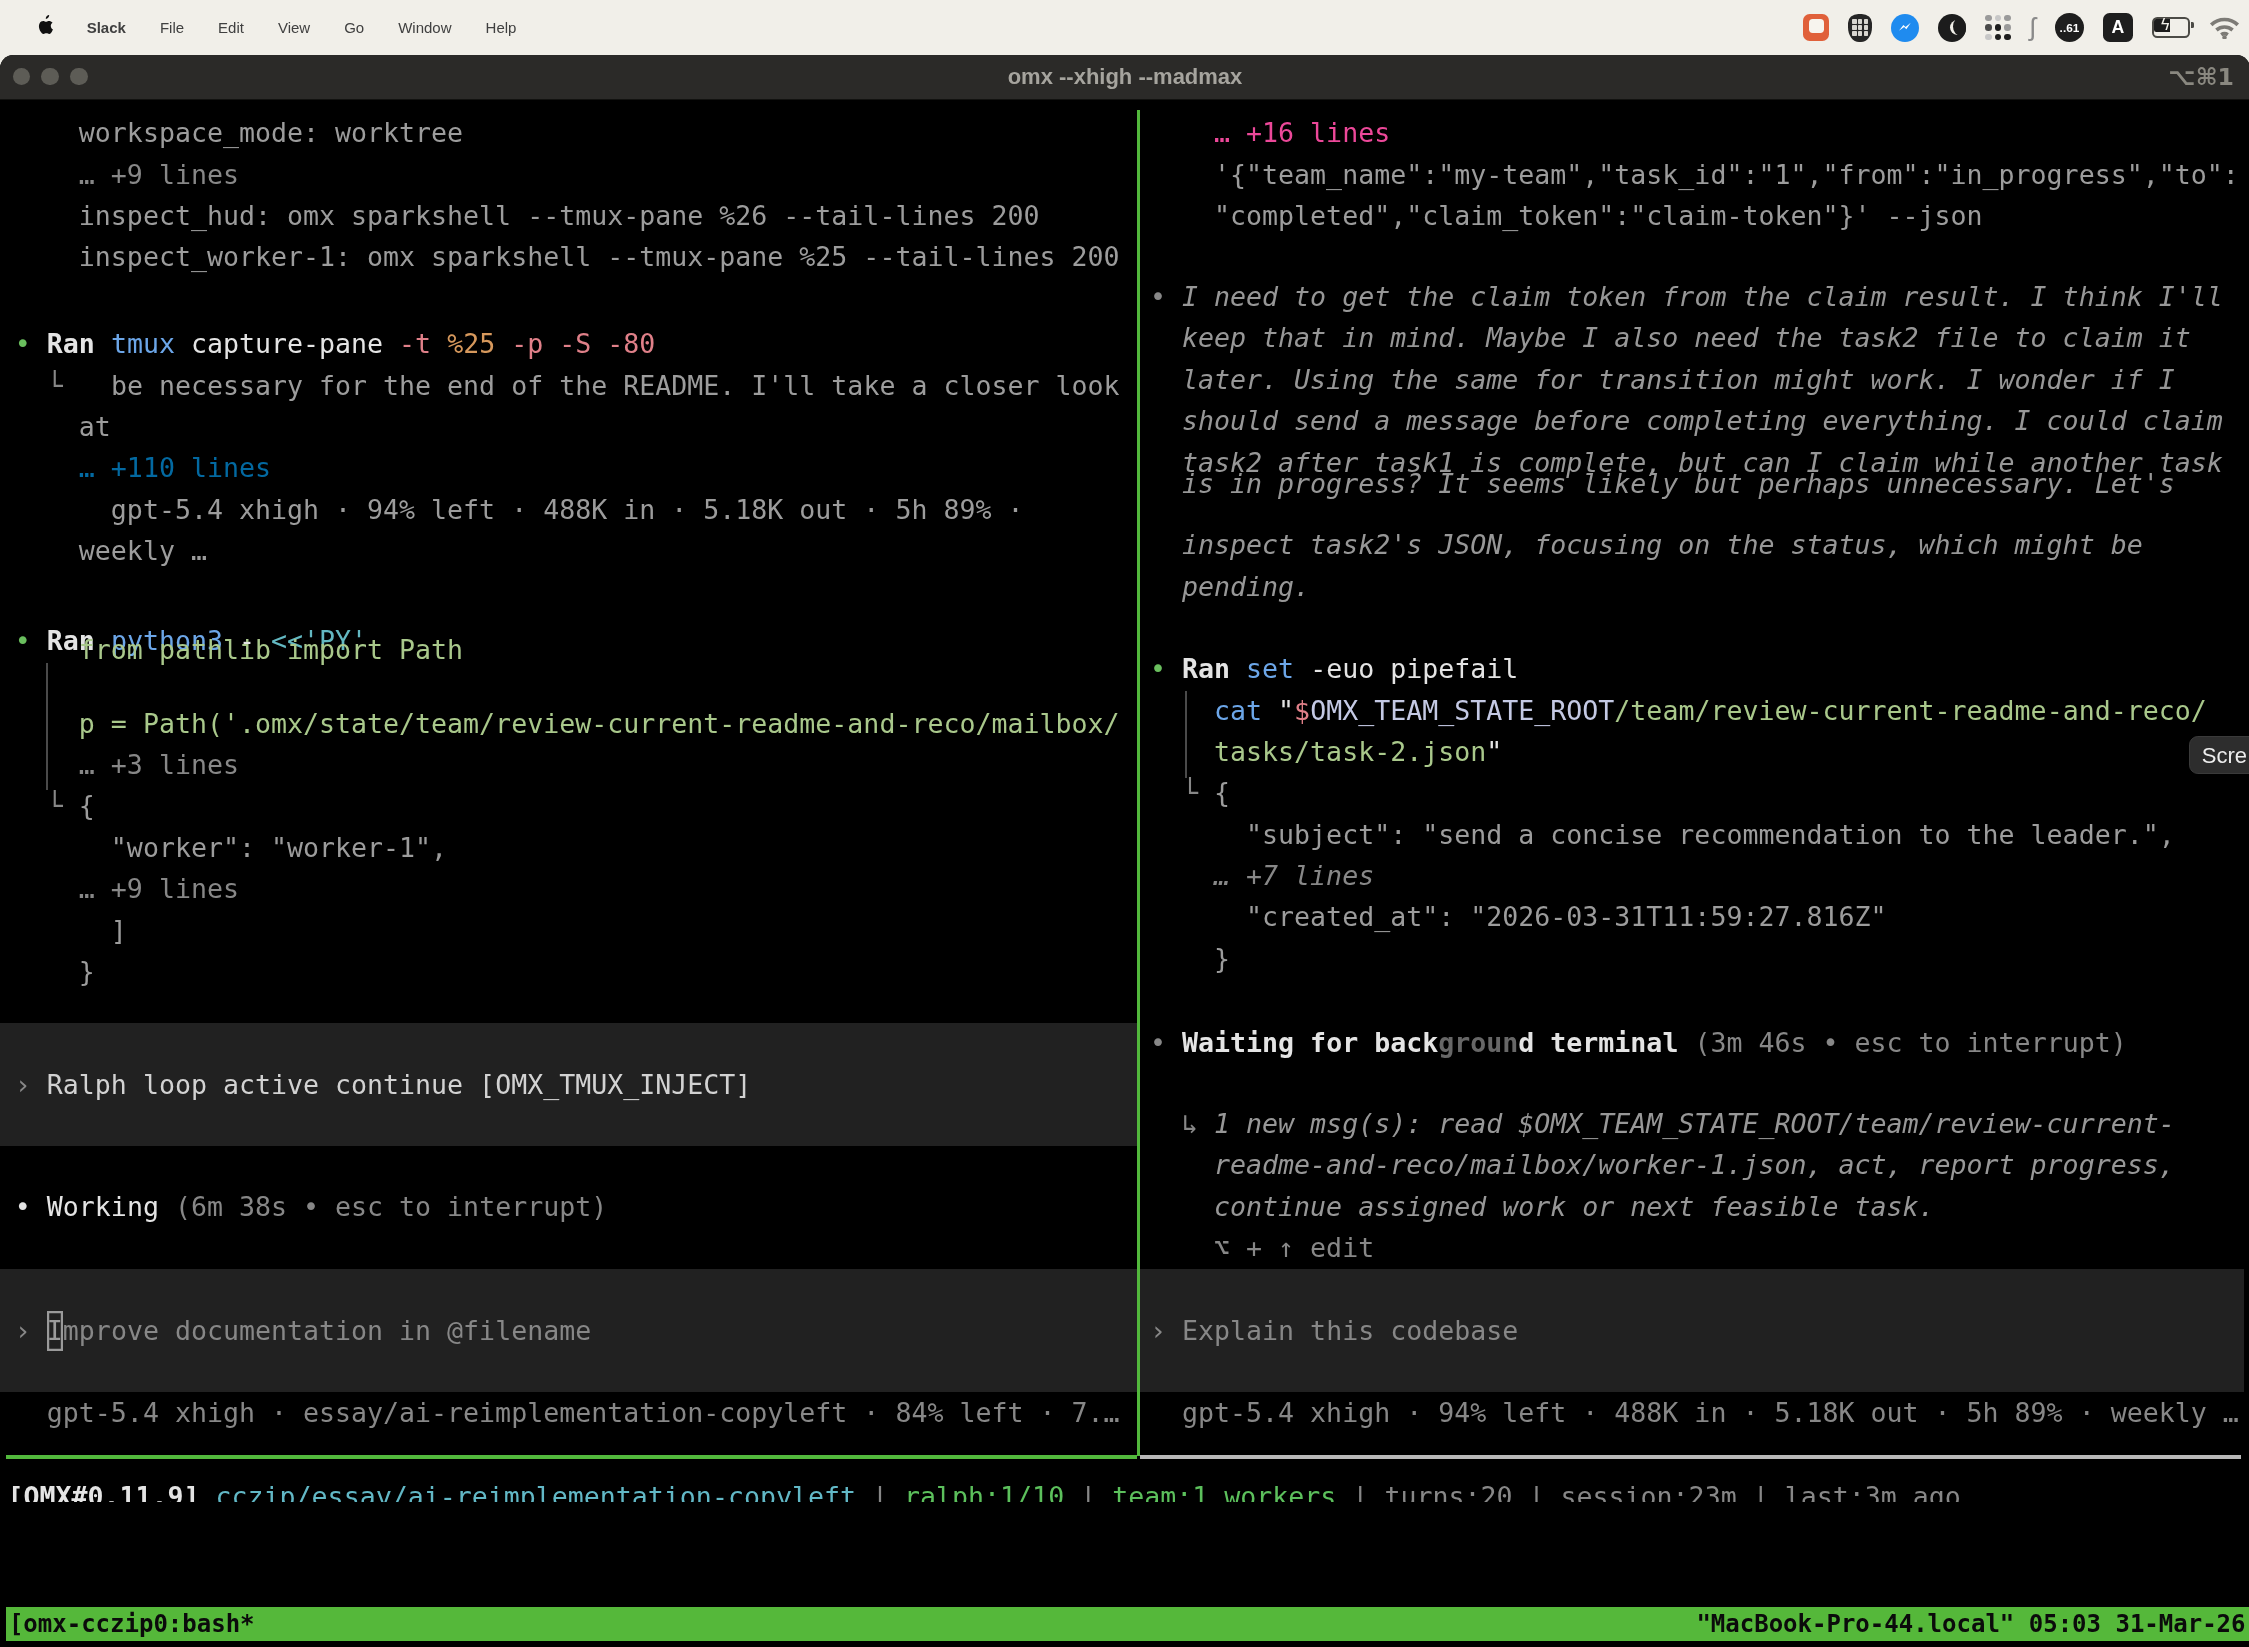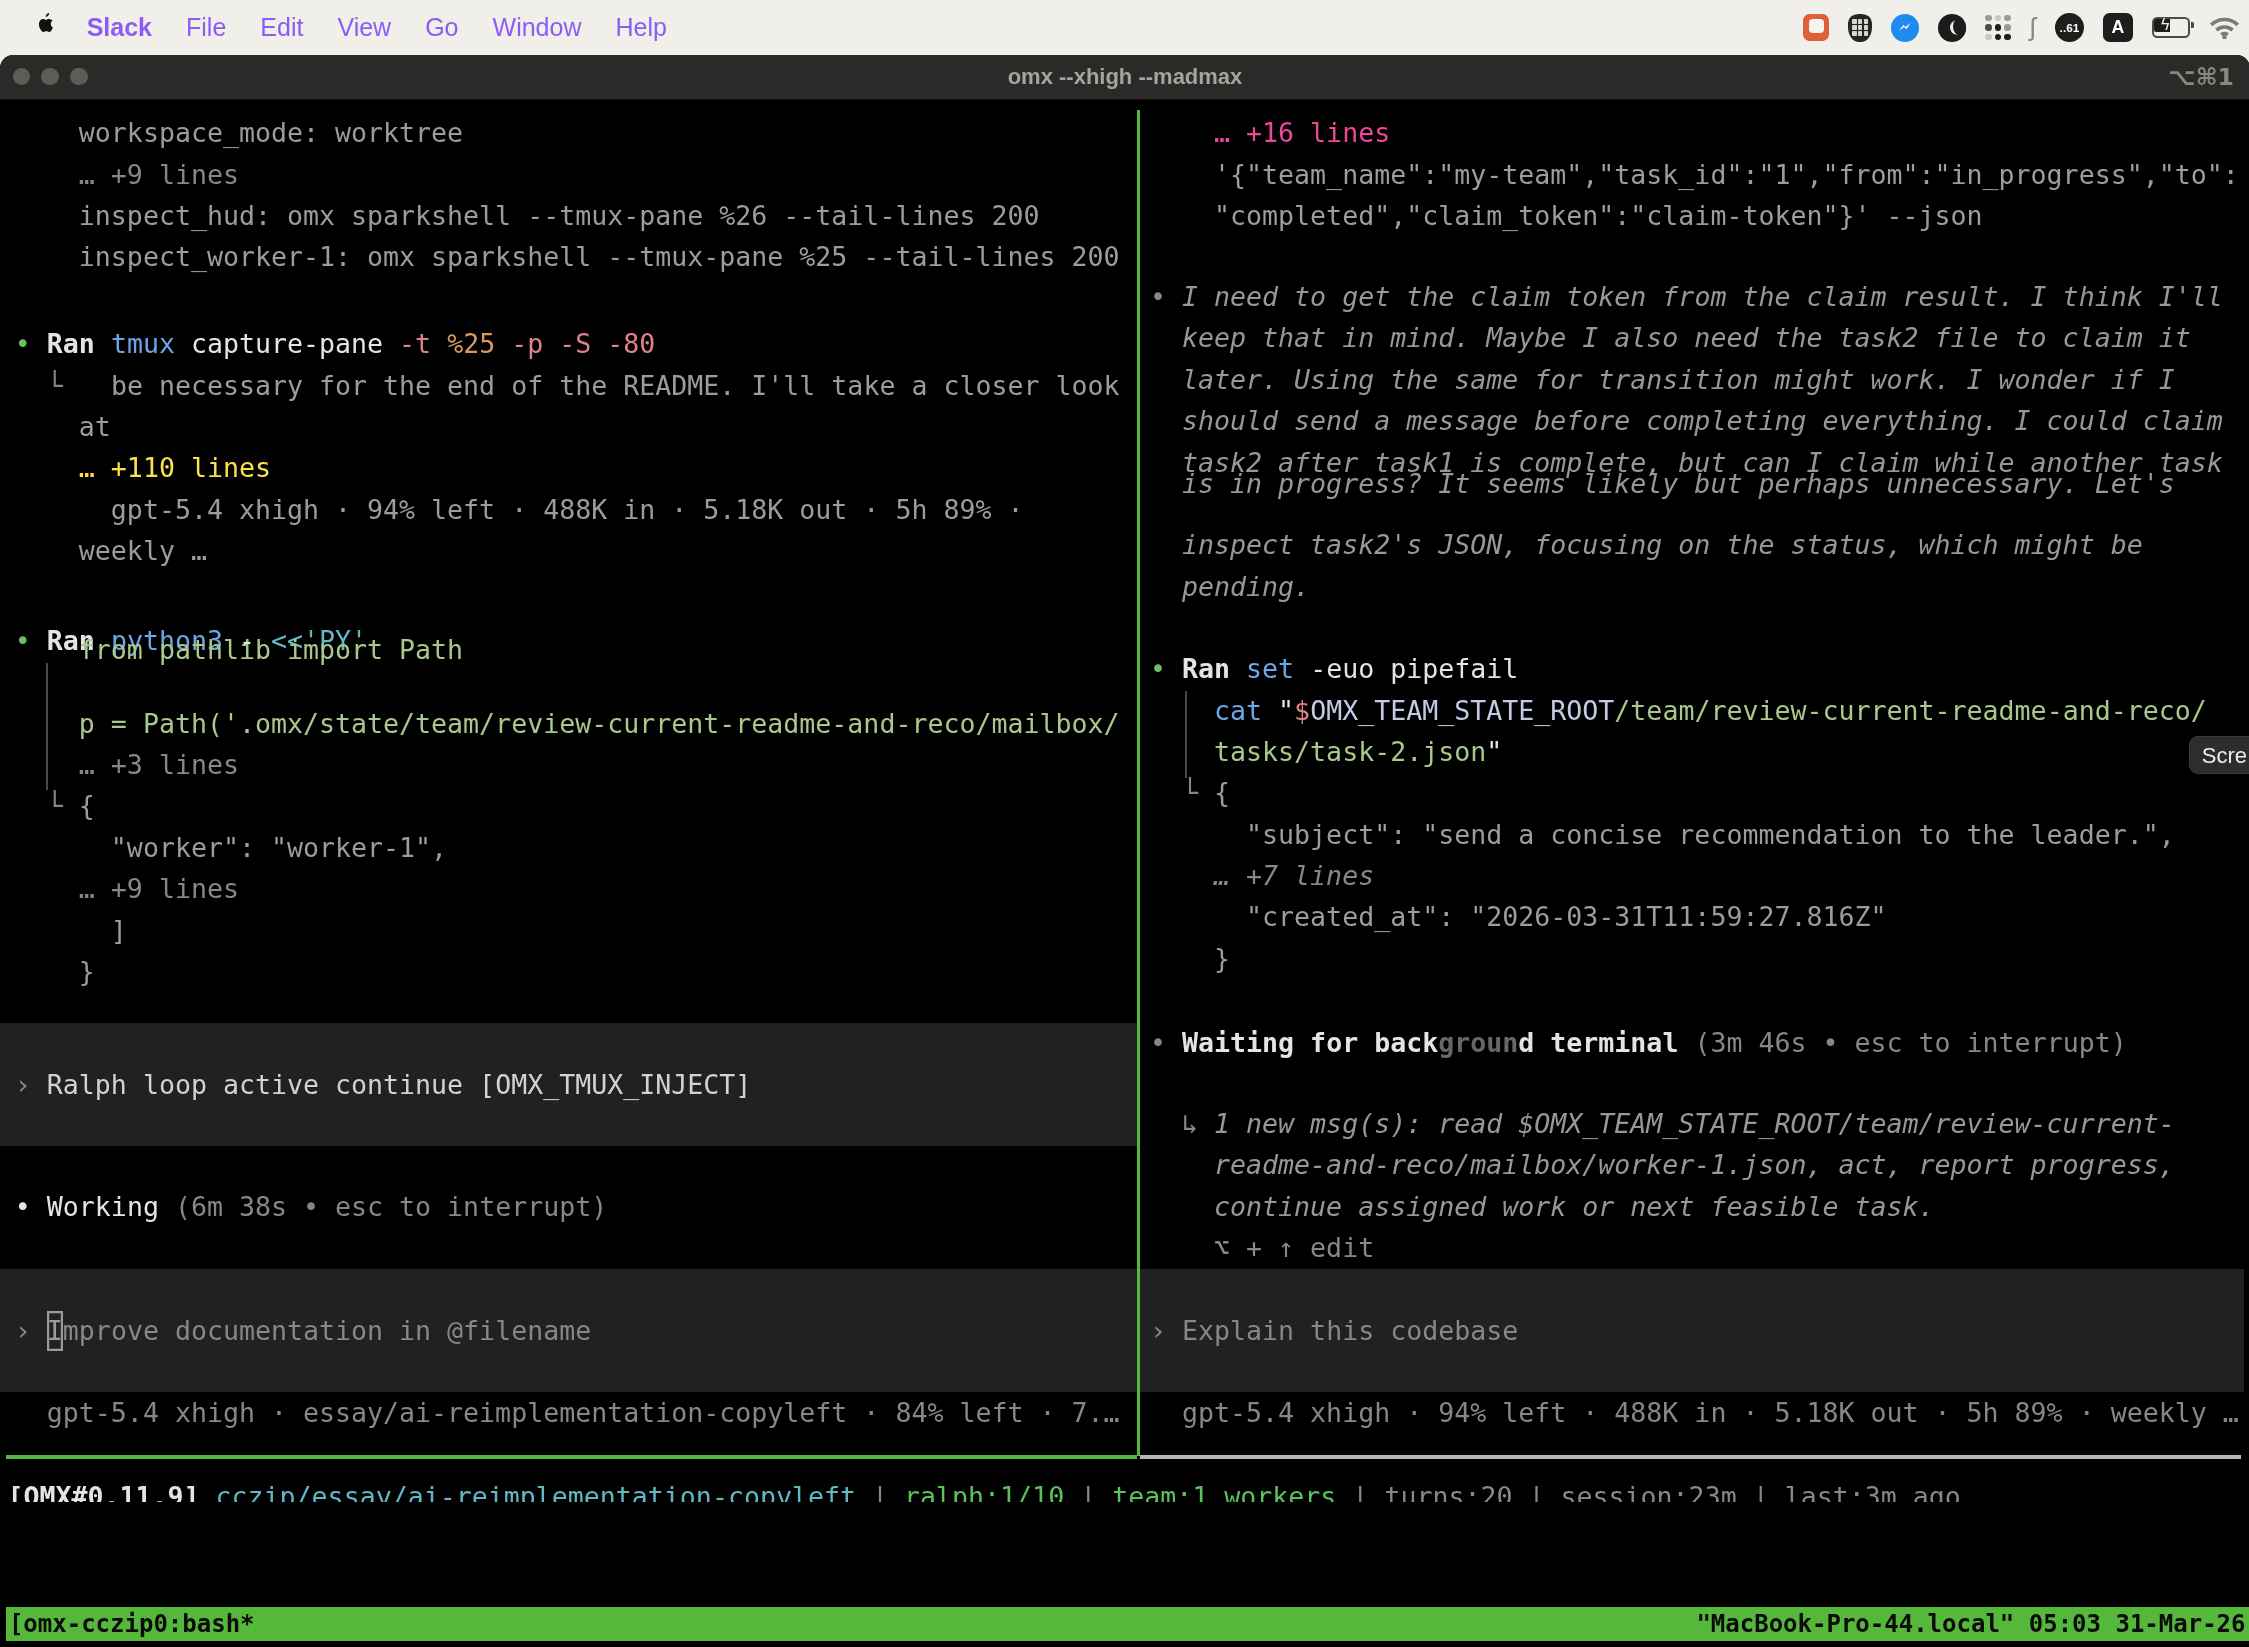--- a/index.html
+++ b/index.html
@@ -2,21 +2,21 @@
 <html style="font-size:11.8px"><head>
 <meta charset="utf-8">
 <style>
   html,body{margin:0;padding:0;background:#000;}
   #screen{position:relative;width:2250px;height:1648px;background:#f1efe9;overflow:hidden;
           font-family:"Liberation Sans","DejaVu Sans",sans-serif;}
   
   #menu-bar{position:absolute;left:0;top:0;width:2250px;height:55px;background:#f1efe9;
             display:flex;align-items:center;}
   #menu-left{display:flex;align-items:center;gap:34px;padding-left:32px;}
-  #menu-left .mi{font-size:25px;color:#8b5cf6;}
+  #menu-left .mi{font-size:15px;color:#404040;}
   #menu-left .app{font-weight:700;}
   #status-icons{position:absolute;right:10.3px;top:0;height:55px;display:flex;align-items:center;gap:19px;}
   
   #window{position:absolute;left:0;top:55px;width:2250px;height:1593px;background:#000;
           border-radius:13.3px 13.3px 0 0;overflow:hidden;}
   #title-bar{position:absolute;left:0;top:0;width:2250px;height:44px;background:#2b2a28;
              border-bottom:1.5px solid #121210;}
   .tl{position:absolute;top:12.5px;width:17.7px;height:17.7px;border-radius:50%;background:#5d5c56;}
   #window-title{position:absolute;left:0;top:0;width:100%;height:44px;line-height:44px;text-align:center;
                 color:#a6a49e;font-size:22px;font-weight:700;}
@@ -164,21 +164,21 @@
         <div class="decor" style="left: 46px; top: 608px; width: 2.2px; height: 127px; background: rgb(74, 74, 74);"></div>
         <div class="decor" style="left: 1185px; top: 636px; width: 2.2px; height: 87px; background: rgb(74, 74, 74);"></div>
         <div class="pane" style="left: 14.8px; top: 44px; width: 1122px; height: 1403px; overflow: hidden;">
           <div class="line" style="top: 13.3px;"><span style="color: rgb(156, 156, 156);">    workspace_mode: worktree</span></div>
           <div class="line" style="top: 55px;"><span style="color: rgb(135, 135, 135);">    … +9 lines</span></div>
           <div class="line" style="top: 96px;"><span style="color: rgb(156, 156, 156);">    inspect_hud: omx sparkshell --tmux-pane %26 --tail-lines 200</span></div>
           <div class="line" style="top: 137px;"><span style="color: rgb(156, 156, 156);">    inspect_worker-1: omx sparkshell --tmux-pane %25 --tail-lines 200</span></div>
           <div class="line" style="top: 224px;"><span style="color: rgb(106, 191, 94);">• </span><span style="color: rgb(228, 228, 228); font-weight: 700;">Ran </span><span style="color: rgb(108, 166, 232);">tmux </span><span style="color: rgb(228, 228, 228);">capture-pane </span><span style="color: rgb(224, 128, 137);">-t </span><span style="color: rgb(214, 152, 92);">%25 </span><span style="color: rgb(224, 128, 137);">-p </span><span style="color: rgb(224, 128, 137);">-S </span><span style="color: rgb(224, 128, 137);">-80</span></div>
           <div class="line" style="top: 266px;"><span style="color: rgb(135, 135, 135);">  └   </span><span style="color: rgb(156, 156, 156);">be necessary for the end of the README. I'll take a closer look</span></div>
           <div class="line" style="top: 307px;"><span style="color: rgb(156, 156, 156);">    at</span></div>
-          <div class="line" style="top: 348px;"><span style="color: #fde047;">    … +110 lines</span></div>
+          <div class="line" style="top: 348px;"><span style="color: #0369a1;">    … +110 lines</span></div>
           <div class="line" style="top: 390px;"><span style="color: rgb(156, 156, 156);">      gpt-5.4 xhigh · 94% left · 488K in · 5.18K out · 5h 89% ·</span></div>
           <div class="line" style="top: 431px;"><span style="color: rgb(156, 156, 156);">    weekly …</span></div>
           <div class="line" style="top: 521px;"><span style="color: rgb(106, 191, 94);">• </span><span style="color: rgb(228, 228, 228); font-weight: 700;">Ran </span><span style="color: rgb(108, 166, 232);">python3 </span><span style="color: rgb(228, 228, 228);">- </span><span style="color: rgb(99, 184, 194);">&lt;&lt;'PY'</span></div>
           <div class="line" style="top: 530px;"><span style="color: rgb(169, 200, 139);">    from pathlib import Path</span></div>
           <div class="line" style="top: 604px;"><span style="color: rgb(169, 200, 139);">    p = Path('.omx/state/team/review-current-readme-and-reco/mailbox/</span></div>
           <div class="line" style="top: 645px;"><span style="color: rgb(135, 135, 135);">    … +3 lines</span></div>
           <div class="line" style="top: 686px;"><span style="color: rgb(135, 135, 135);">  └ </span><span style="color: rgb(156, 156, 156);">{</span></div>
           <div class="line" style="top: 728px;"><span style="color: rgb(156, 156, 156);">      "worker": "worker-1",</span></div>
           <div class="line" style="top: 769px;"><span style="color: rgb(135, 135, 135);">    … +9 lines</span></div>
           <div class="line" style="top: 811px;"><span style="color: rgb(156, 156, 156);">      ]</span></div>

